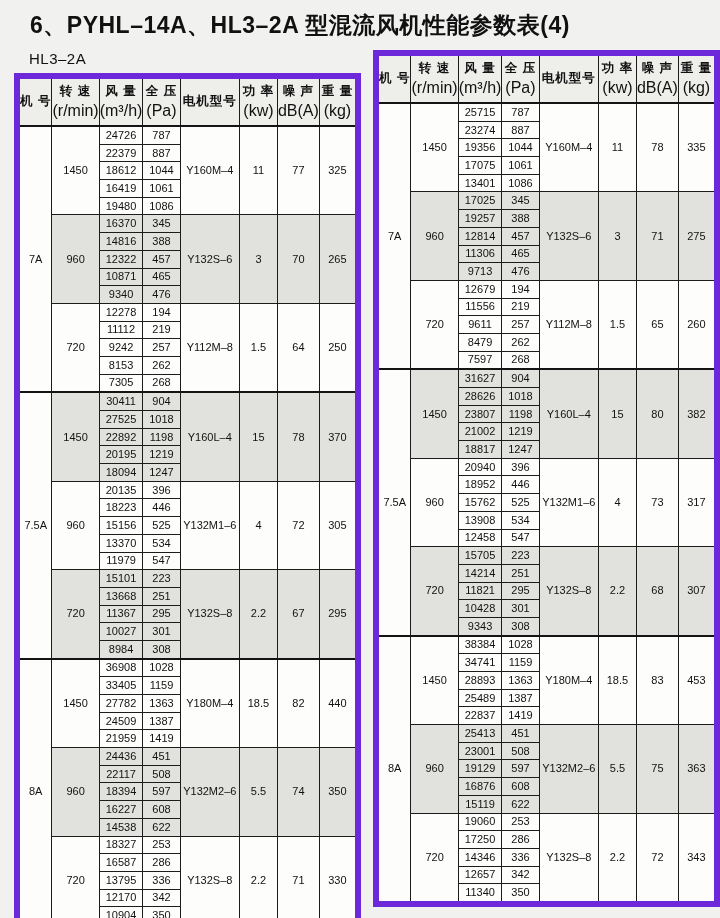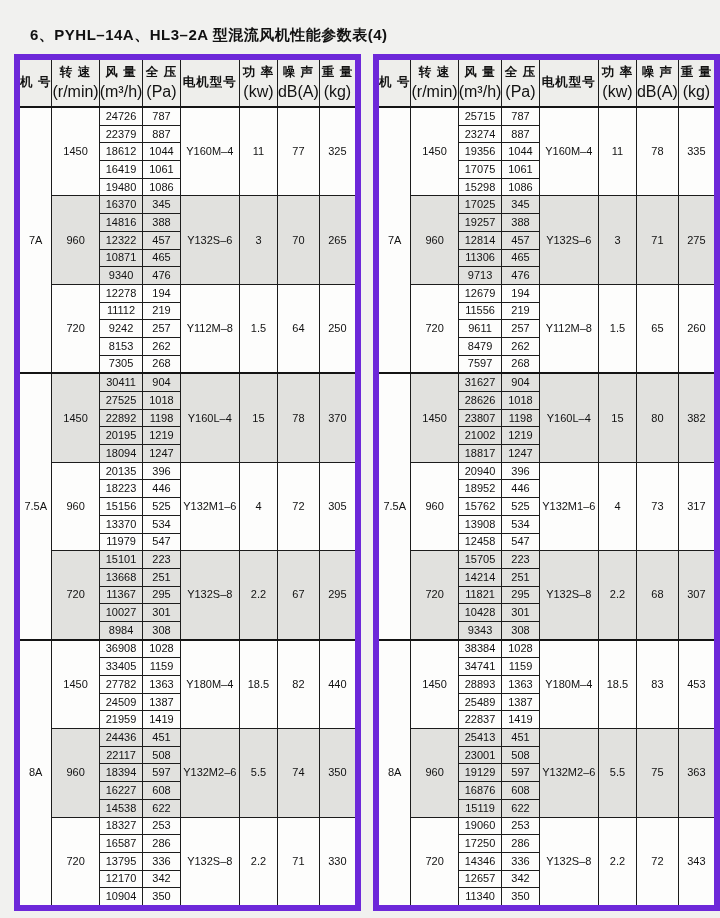--- a/index.html
+++ b/index.html
@@ -4,22 +4,22 @@
 <style>
   html,body{margin:0;padding:0;}
   body{
     width:720px;height:918px;overflow:hidden;
     background:#f1f1ef;color:#111;
     font-family:"Liberation Sans","DejaVu Sans",sans-serif;
     -webkit-font-smoothing:antialiased;
   }
   .page{padding:8px 0 0 14px;}
   .title{
-    font-size:15px;font-weight:bold;letter-spacing:.5px;
-    margin:18px 0 9px 16px;
+    font-size:23px;font-weight:bold;letter-spacing:.5px;
+    margin:2px 0 9px 16px;
   }
   .tables-row{display:flex;gap:12px;align-items:flex-start;}
   .table-label{font-size:15px;letter-spacing:.5px;margin:0 0 6px 15px;}
   table.perf{
     border-collapse:collapse;table-layout:fixed;
     background:#fdfdfc;border:6px solid #6d28d9;
   }
   .perf th,.perf td{
     border:1px solid #1c1c1c;text-align:center;vertical-align:middle;
     padding:0;overflow:hidden;white-space:nowrap;
@@ -33,20 +33,21 @@
   .perf tbody td.sh{background:#e1e1de;}
   .perf tbody tr.size-top td{border-top:2px solid #141414;margin-top:25px;}
 </style>
 </head>
 <body>
 
 <div class="page">
   <h1 class="title">6、PYHL–14A、HL3–2A 型混流风机性能参数表(4)</h1>
   <div class="tables-row">
     <section>
+      <div class="table-label">HL3–2A</div>
       <div class="table-host">
           <table class="perf">
             <colgroup>
               <col style="width: 34px;">
               <col style="width: 44px;">
               <col style="width: 40px;">
               <col style="width: 39px;">
               <col style="width: 61px;">
               <col style="width: 40px;">
               <col style="width: 40px;">
@@ -383,21 +384,21 @@
               </tr>
               <tr>
                 <td>19356</td>
                 <td>1044</td>
               </tr>
               <tr>
                 <td>17075</td>
                 <td>1061</td>
               </tr>
               <tr>
-                <td>15298</td>
+                <td>13401</td>
                 <td>1086</td>
               </tr>
               <tr>
                 <td rowspan="5" class="sh">960</td>
                 <td class="sh">17025</td>
                 <td class="sh">345</td>
                 <td rowspan="5" class="sh">Y132S–6</td>
                 <td rowspan="5" class="sh">3</td>
                 <td rowspan="5" class="sh">71</td>
                 <td rowspan="5" class="sh">275</td>

